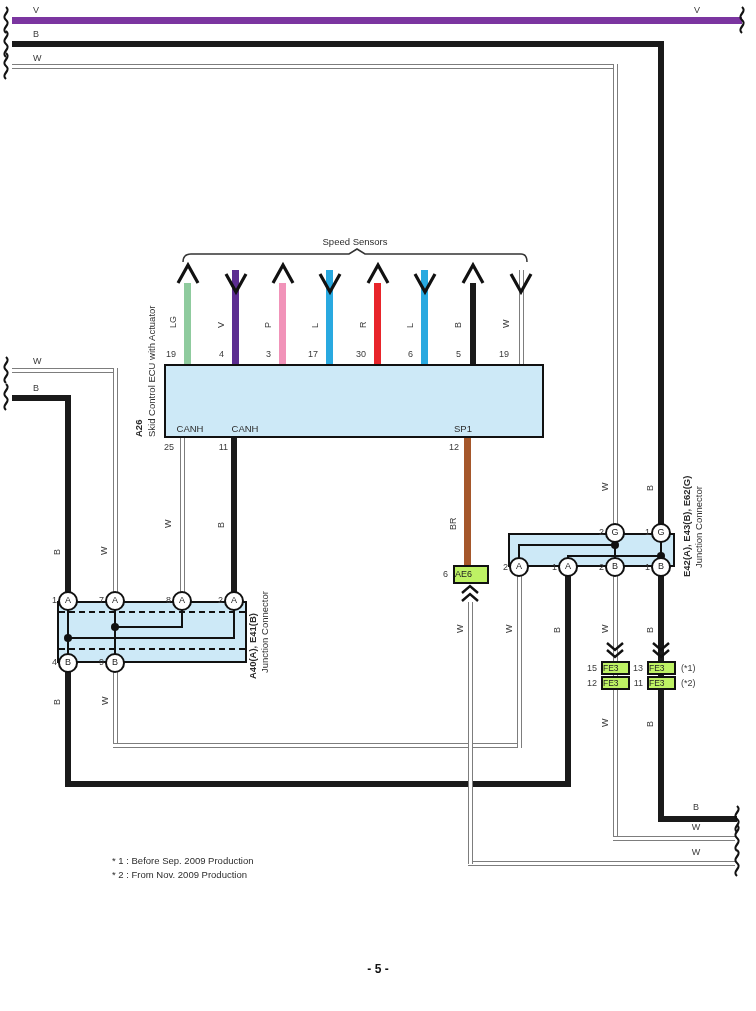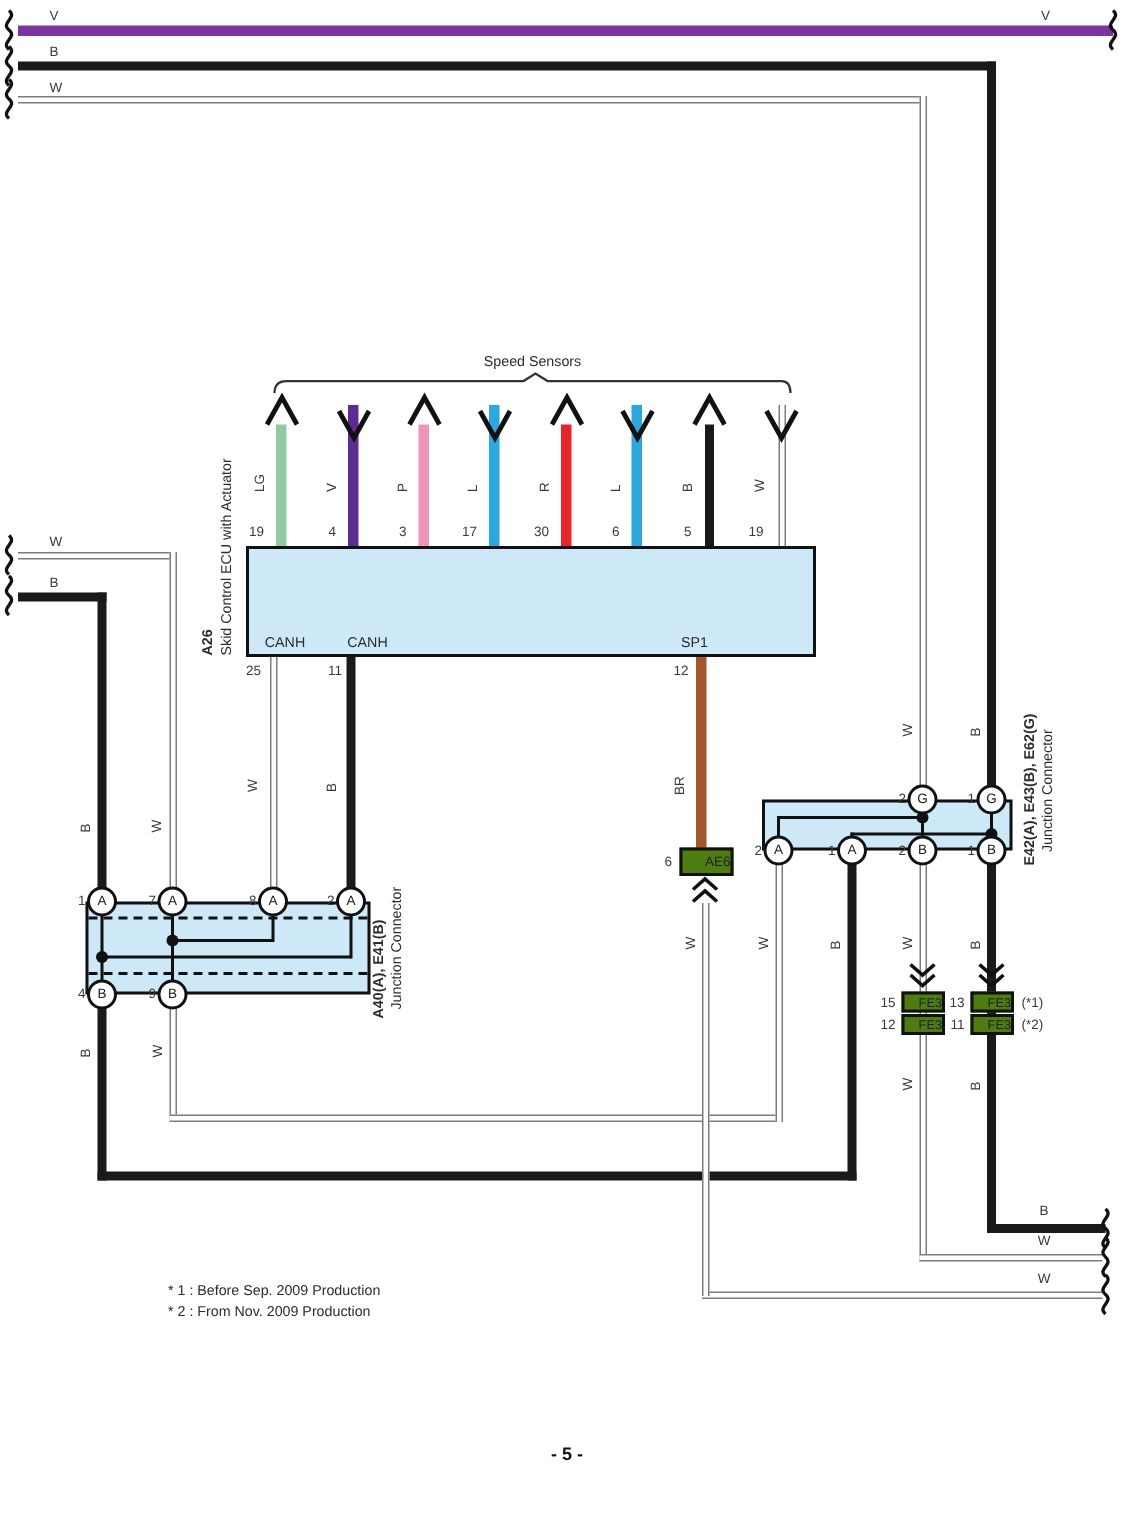--- a/index.html
+++ b/index.html
@@ -20,22 +20,22 @@
   .ctr{text-align:center;}
   .bold{font-weight:bold;}
   
   .cbox{position:absolute;background:#cde9f7;border:2px solid #111;box-sizing:border-box;}
   .iline{position:absolute;background:#111;}
   .dash{position:absolute;border-top:2px dashed #111;}
   .dot{position:absolute;width:8px;height:8px;border-radius:50%;background:#111;z-index:3;}
   .pin{position:absolute;width:20px;height:20px;border-radius:50%;border:2.5px solid #111;
        background:#fff;box-sizing:border-box;font-size:9px;color:#222;text-align:center;
        line-height:15px;z-index:4;}
-  .sbox{position:absolute;border:2px solid #111;background:#4d7c0f;box-sizing:border-box;
-        font-size:9px;color:#222;text-align:right;z-index:3;}
+  .sbox{position:absolute;border:2px solid #111;background:#bef264;box-sizing:border-box;
+        font-size:9px;color:#222;text-align:left;z-index:3;}
   svg{position:absolute;overflow:visible;}
 </style>
 </head>
 <body>
 
 <div class="canvas">
 
   <div class="lbl" style="left:33px;top:5px;">V</div>
   <div class="lbl" style="left:694px;top:5px;">V</div>
   <div class="vband" style="left:12px;top:17px;width:730px;height:7px;"></div>

